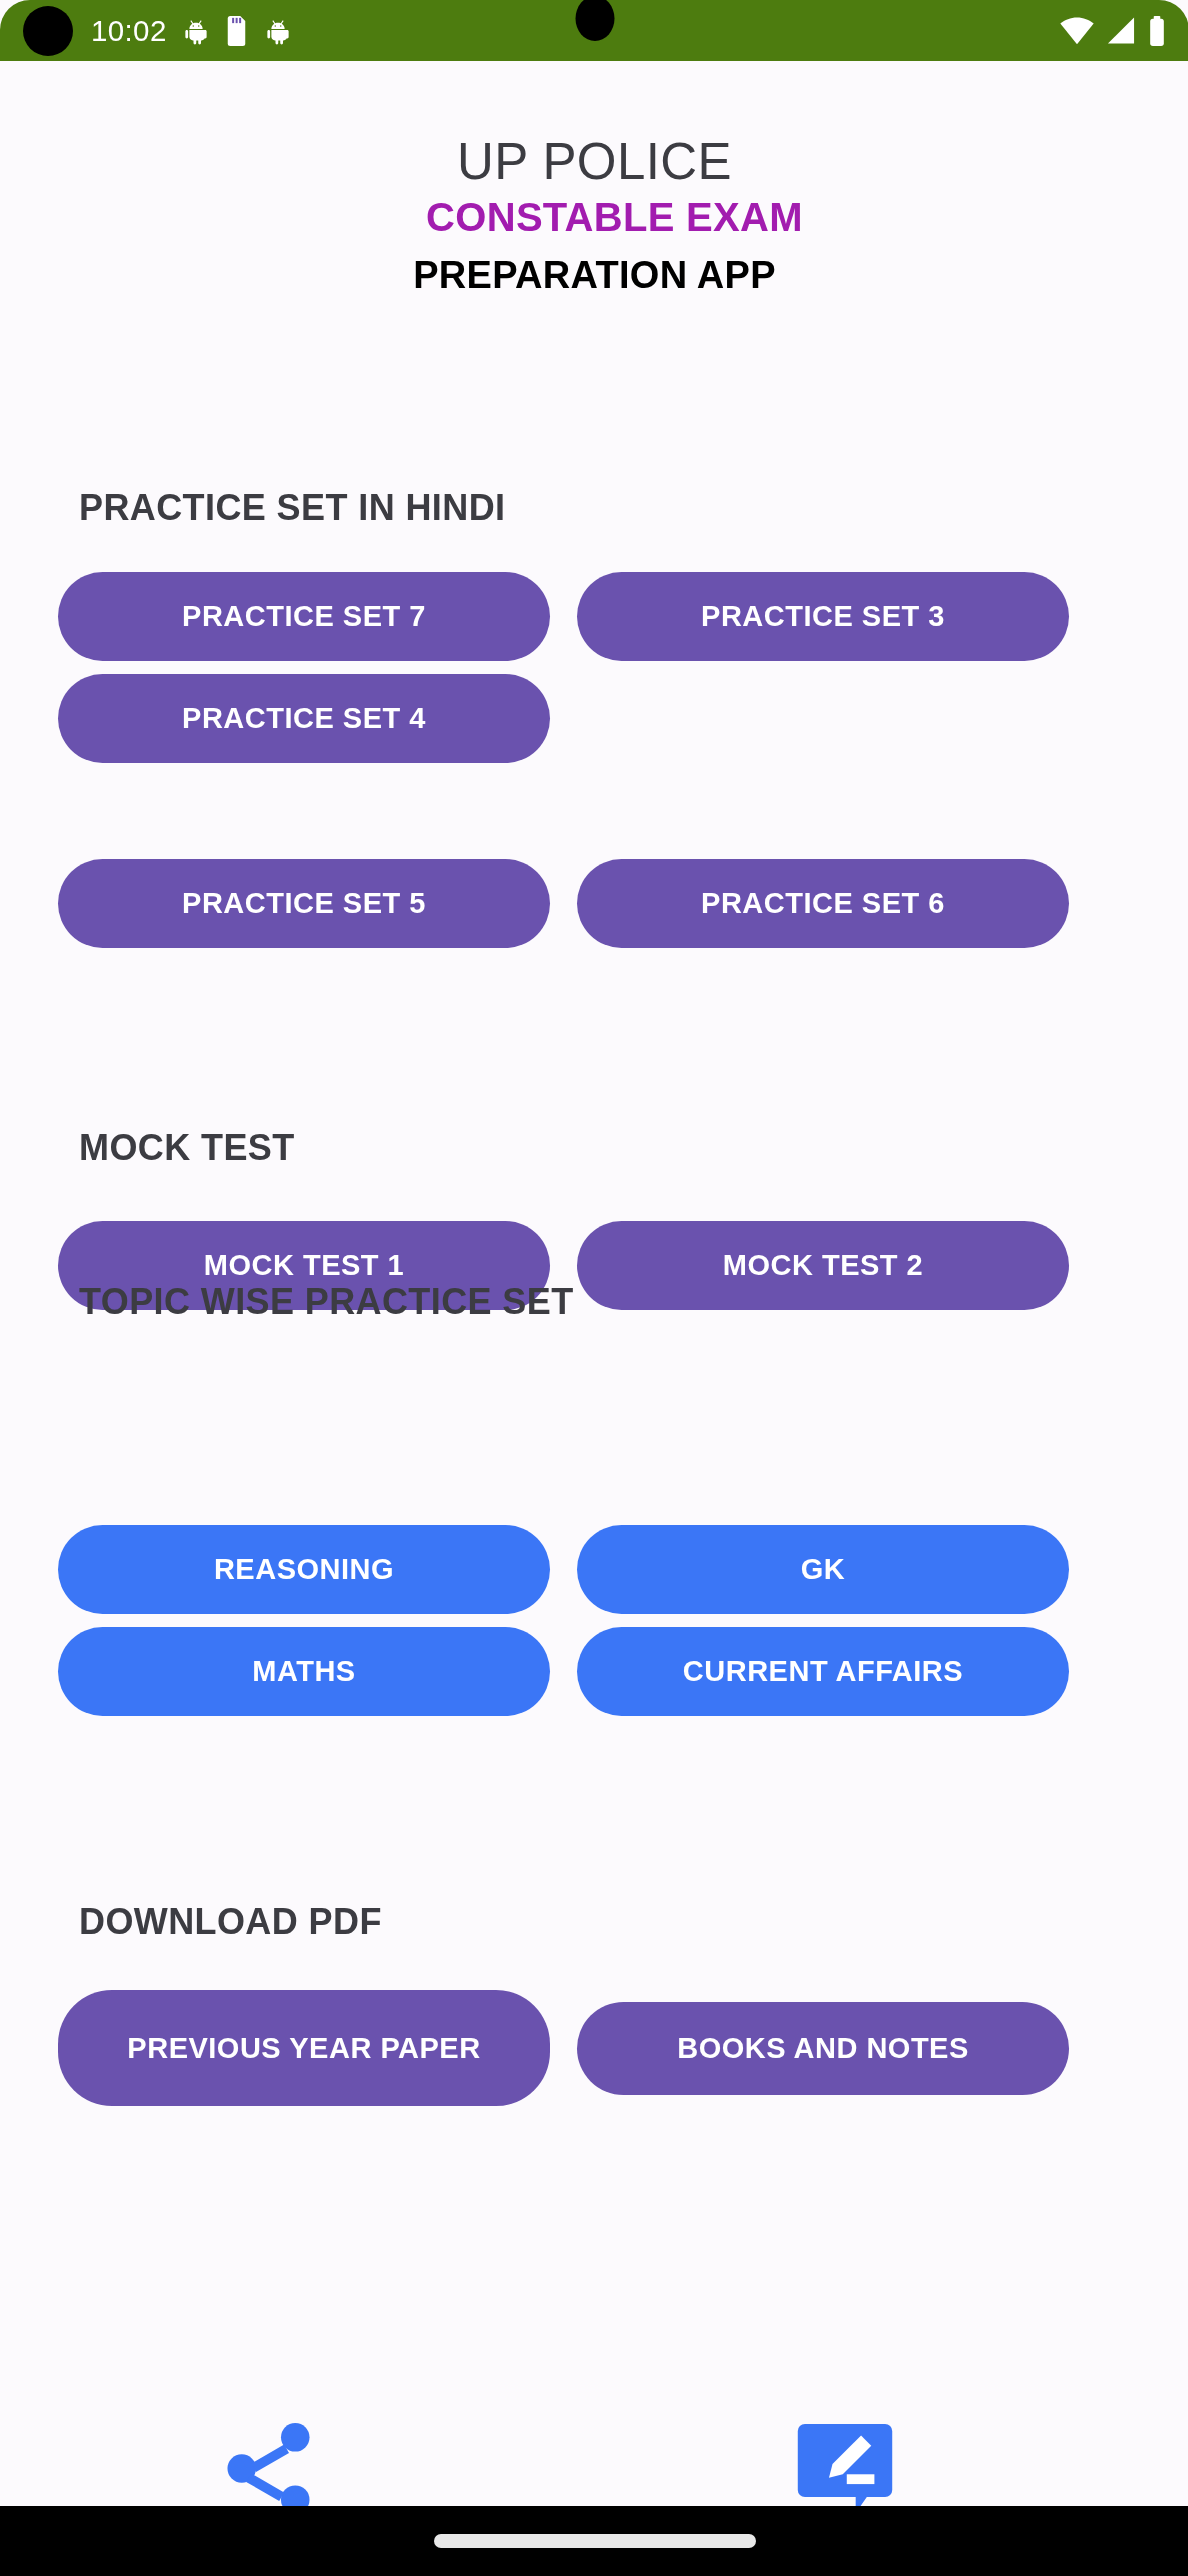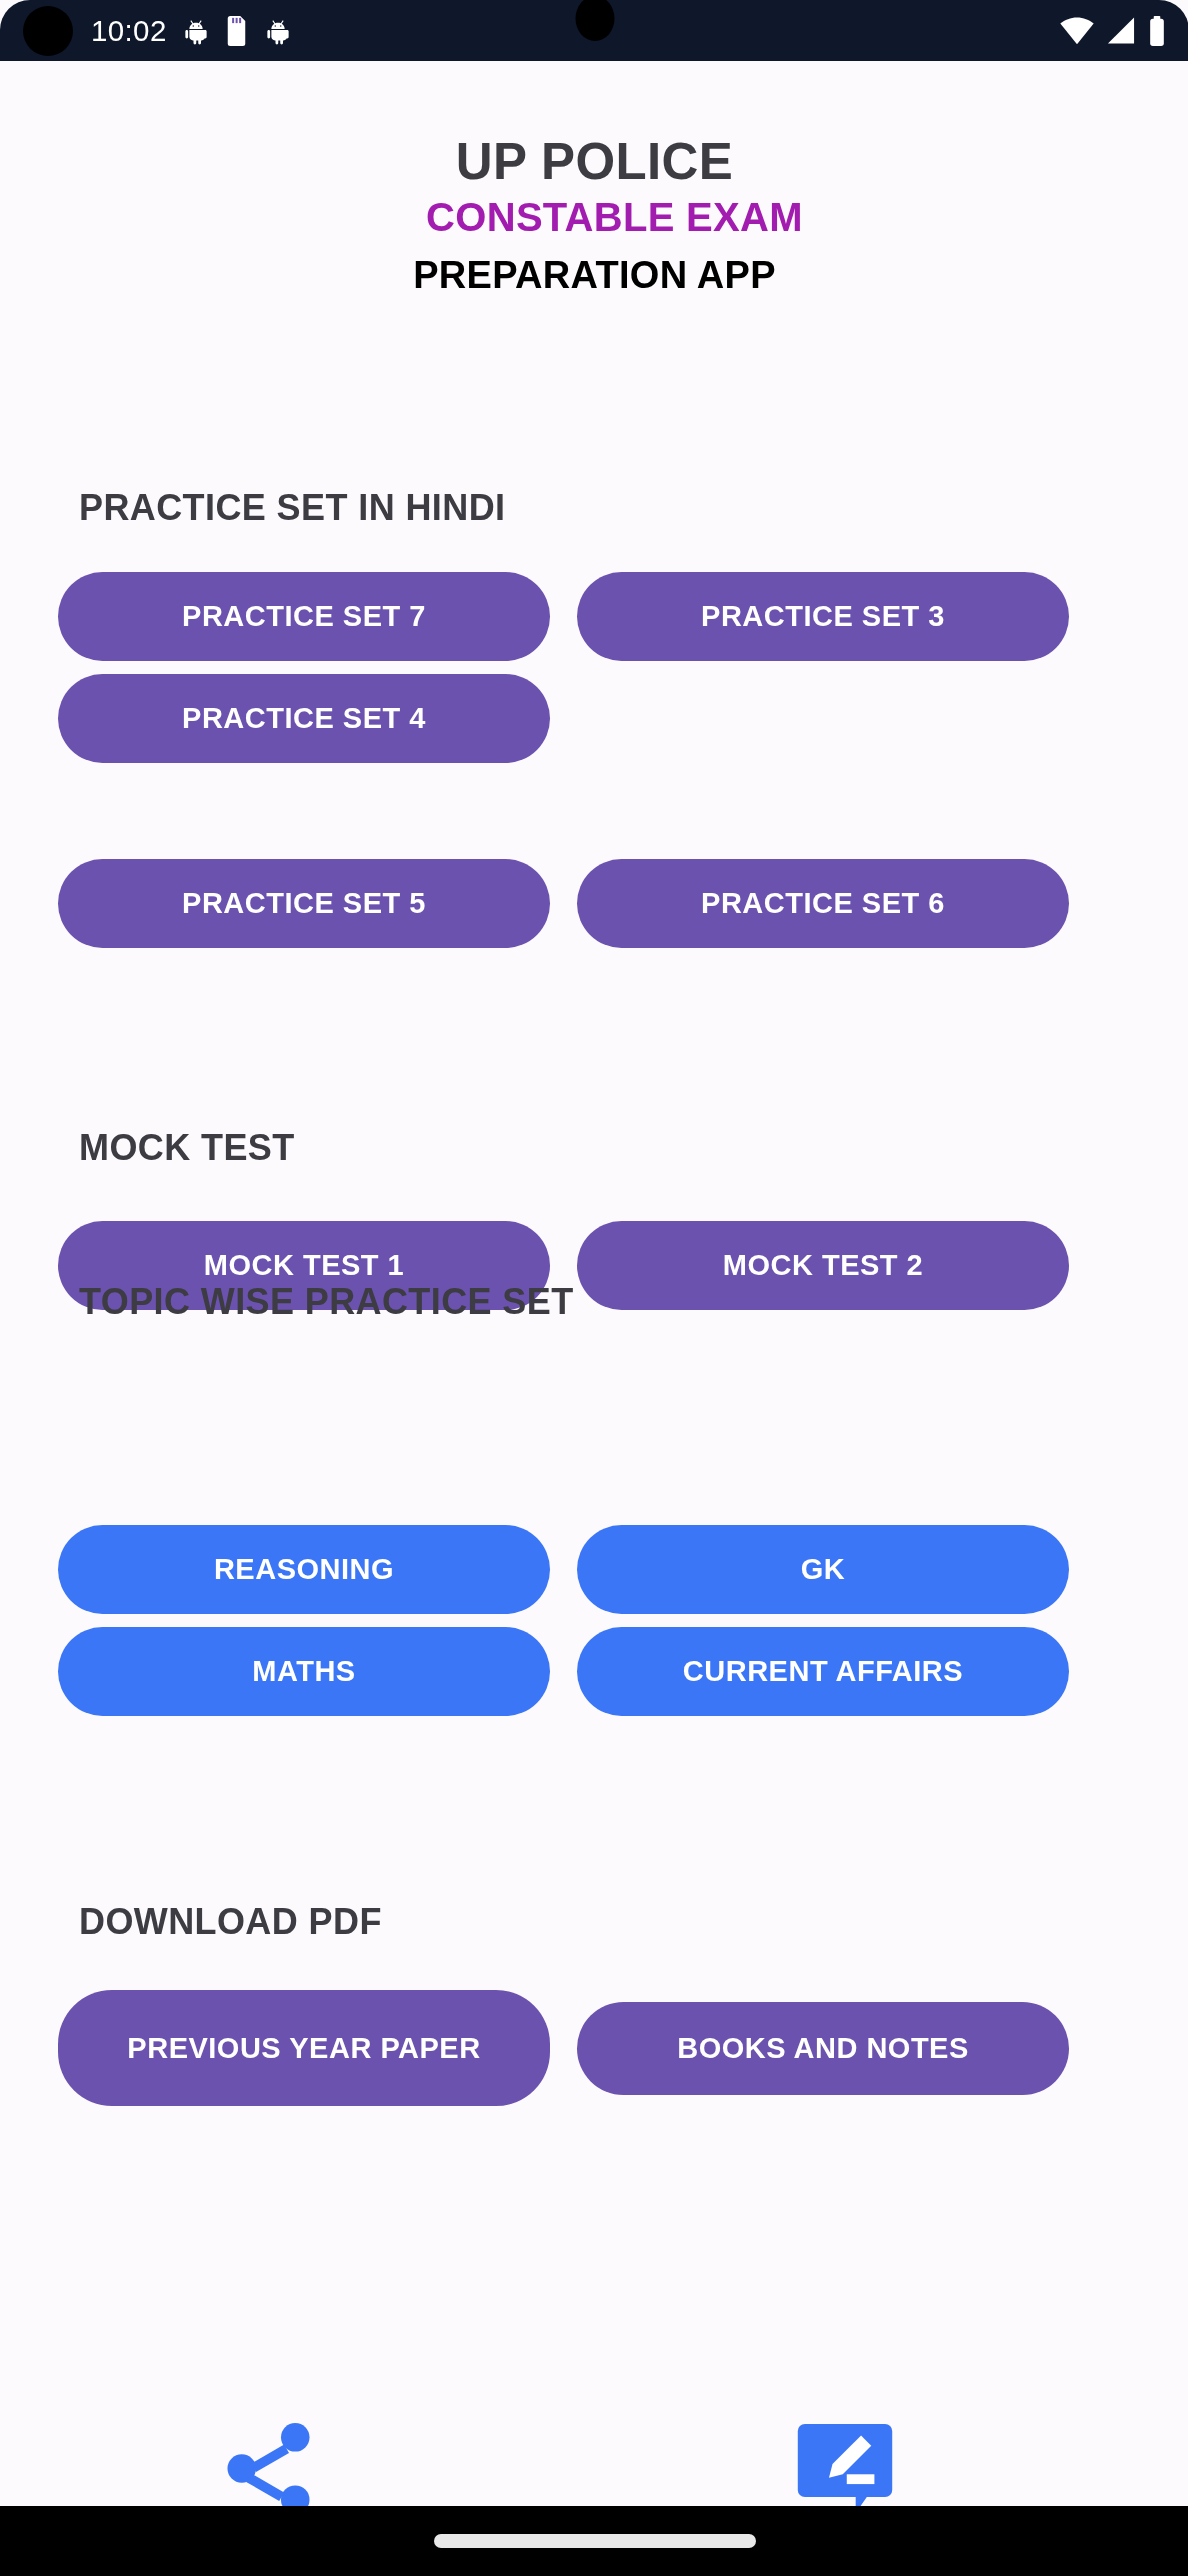--- a/index.html
+++ b/index.html
@@ -19,21 +19,21 @@
     background: #FCFAFD;
     overflow: hidden;
   }
 
   
   #status-bar {
     position: absolute;
     top: 0; left: 0;
     width: 1189px;
     height: 61px;
-    background: #0f172a;
+    background: #4d7c0f;
     display: flex;
     align-items: center;
     border-top-left-radius: 30px;
     border-top-right-radius: 30px;
     overflow: hidden;
   }
   .sb-left {
     display: flex;
     align-items: center;
     gap: 14.3px;
@@ -79,21 +79,21 @@
   #app-header {
     position: absolute;
     top: 61px;
     left: 0;
     width: 1189px;
     text-align: center;
     padding-top: 73px;
   }
   .title-1 {
     font-size: 51px;
-    font-weight: bold;
+    font-weight: normal;
     color: #3C3C42;
     letter-spacing: 0.4px;
     line-height: 1.08;
   }
   .title-2 {
     font-size: 40px;
     font-weight: bold;
     color: #a21caf;
     letter-spacing: 0.3px;
     line-height: 1.12;

